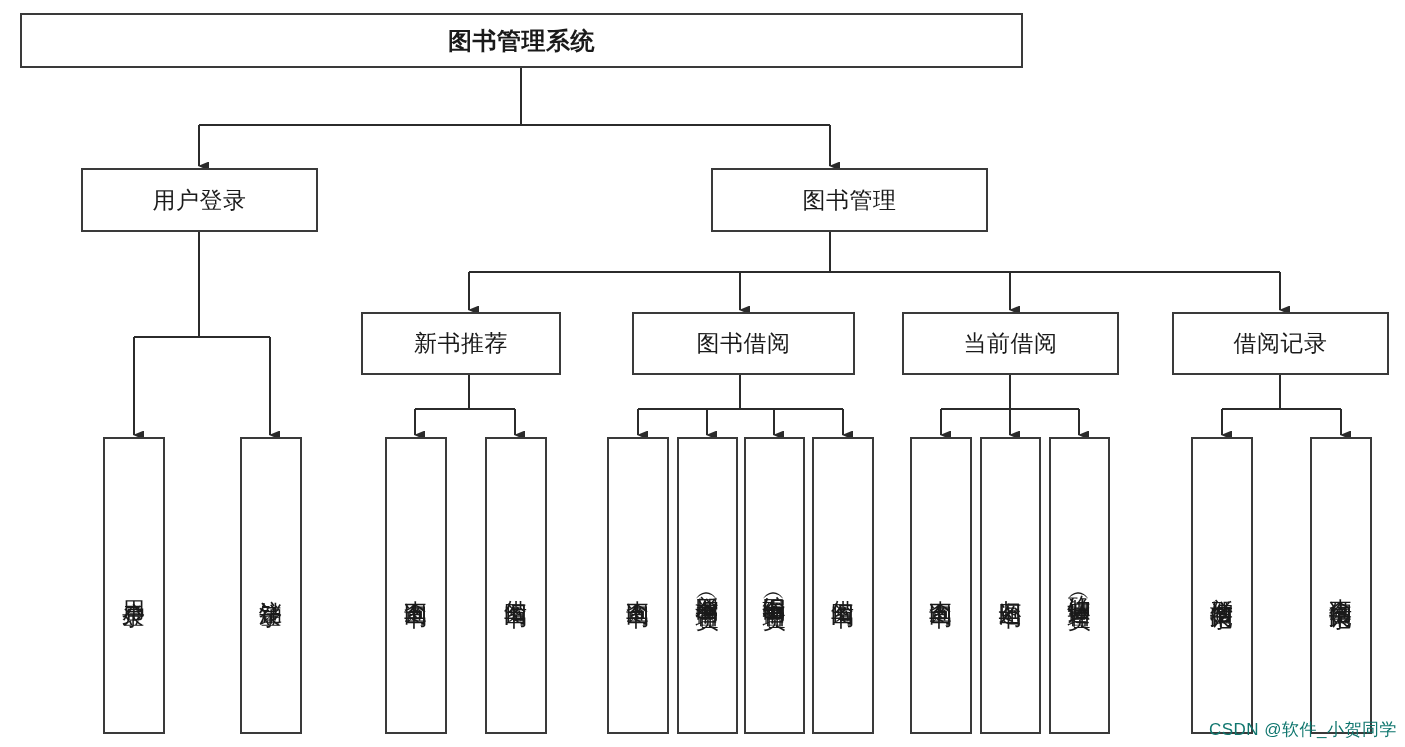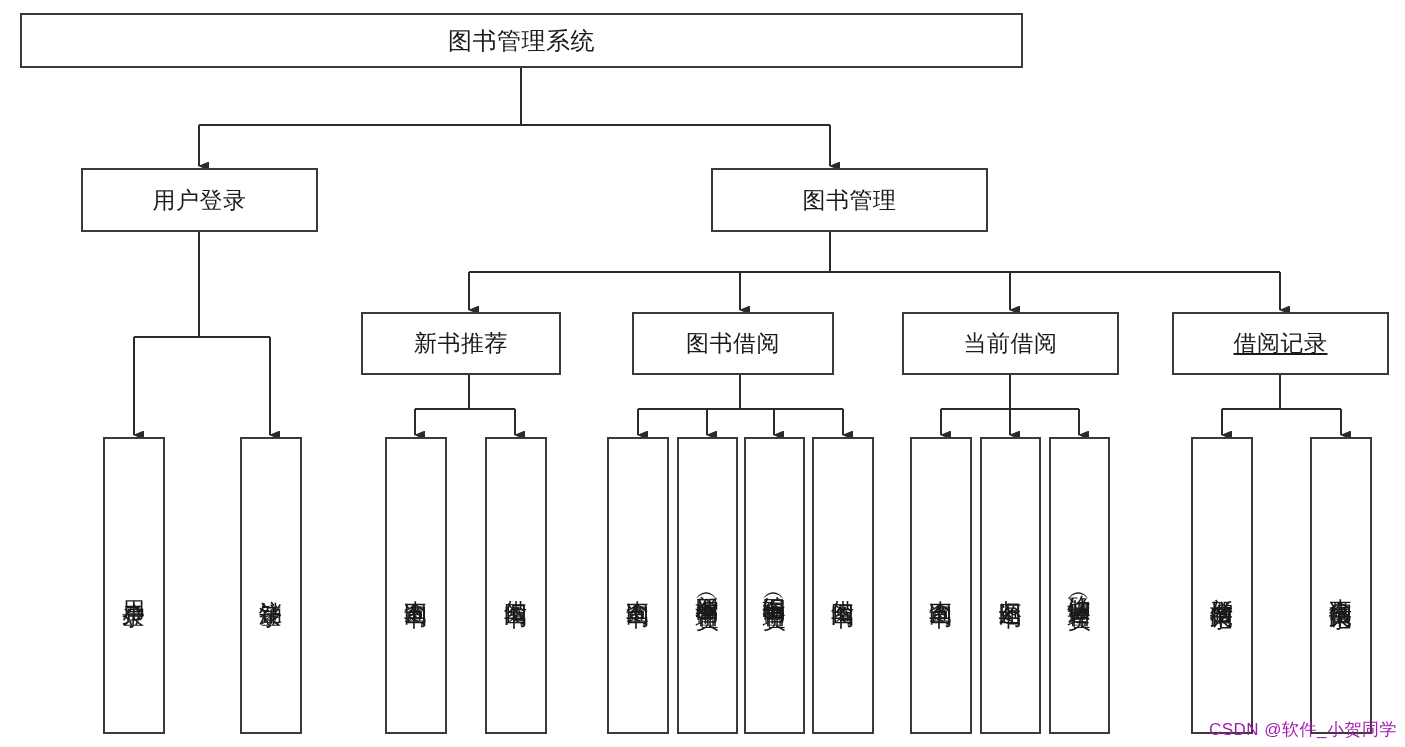--- a/index.html
+++ b/index.html
@@ -51,21 +51,21 @@
     text-orientation: upright;
     font-size: 23px;
     letter-spacing: 2px;
   }
   .node.root .node-label { font-size: 24px; }
   .watermark {
     position: absolute;
     right: 8px;
     bottom: 6px;
     font-size: 17px;
-    color: #a21caf;
+    color: #0f766e;
     letter-spacing: 0.5px;
     white-space: nowrap;
     pointer-events: none;
   }
 </style>
 </head>
 <body>
 
 <div id="diagram-root">
 
@@ -112,41 +112,41 @@
       <path d="M1010,409 L1010,435" marker-end="url(#arrow)"></path>
       <path d="M1079,409 L1079,435" marker-end="url(#arrow)"></path>
 
       <path d="M1280,375 L1280,409"></path>
       <path d="M1222,409 L1341,409"></path>
       <path d="M1222,409 L1222,435" marker-end="url(#arrow)"></path>
       <path d="M1341,409 L1341,435" marker-end="url(#arrow)"></path>
     </g>
   </svg>
 
-  <div class="node horizontal root" style="left:20px; top:13px; width:1003px; height:55px;">
+  <div class="node horizontal root" style="left:20px; top:13px; width:1003px; height:55px;font-weight:bold;">
     <span class="node-label">图书管理系统</span>
   </div>
 
   <div class="node horizontal" style="left:81px; top:168px; width:237px; height:64px;">
     <span class="node-label">用户登录</span>
   </div>
   <div class="node horizontal" style="left:711px; top:168px; width:277px; height:64px;">
     <span class="node-label">图书管理</span>
   </div>
 
   <div class="node horizontal" style="left:361px; top:312px; width:200px; height:63px;">
     <span class="node-label">新书推荐</span>
   </div>
-  <div class="node horizontal" style="left:632px; top:312px; width:202px; height:63px;">
+  <div class="node horizontal" style="left:632px; top:312px; width:223px; height:63px;">
     <span class="node-label">图书借阅</span>
   </div>
   <div class="node horizontal" style="left:902px; top:312px; width:217px; height:63px;justify-content:center;">
     <span class="node-label">当前借阅</span>
   </div>
-  <div class="node horizontal" style="left:1172px; top:312px; width:217px; height:63px;text-decoration:underline;">
+  <div class="node horizontal" style="left:1172px; top:312px; width:217px; height:63px;">
     <span class="node-label">借阅记录</span>
   </div>
 
   <div class="node vertical" style="left:103px; top:437px; width:62px; height:297px;">
     <span class="node-label">用户登录</span>
   </div>
   <div class="node vertical" style="left:240px; top:437px; width:62px; height:297px;">
     <span class="node-label">注销登录</span>
   </div>
 

